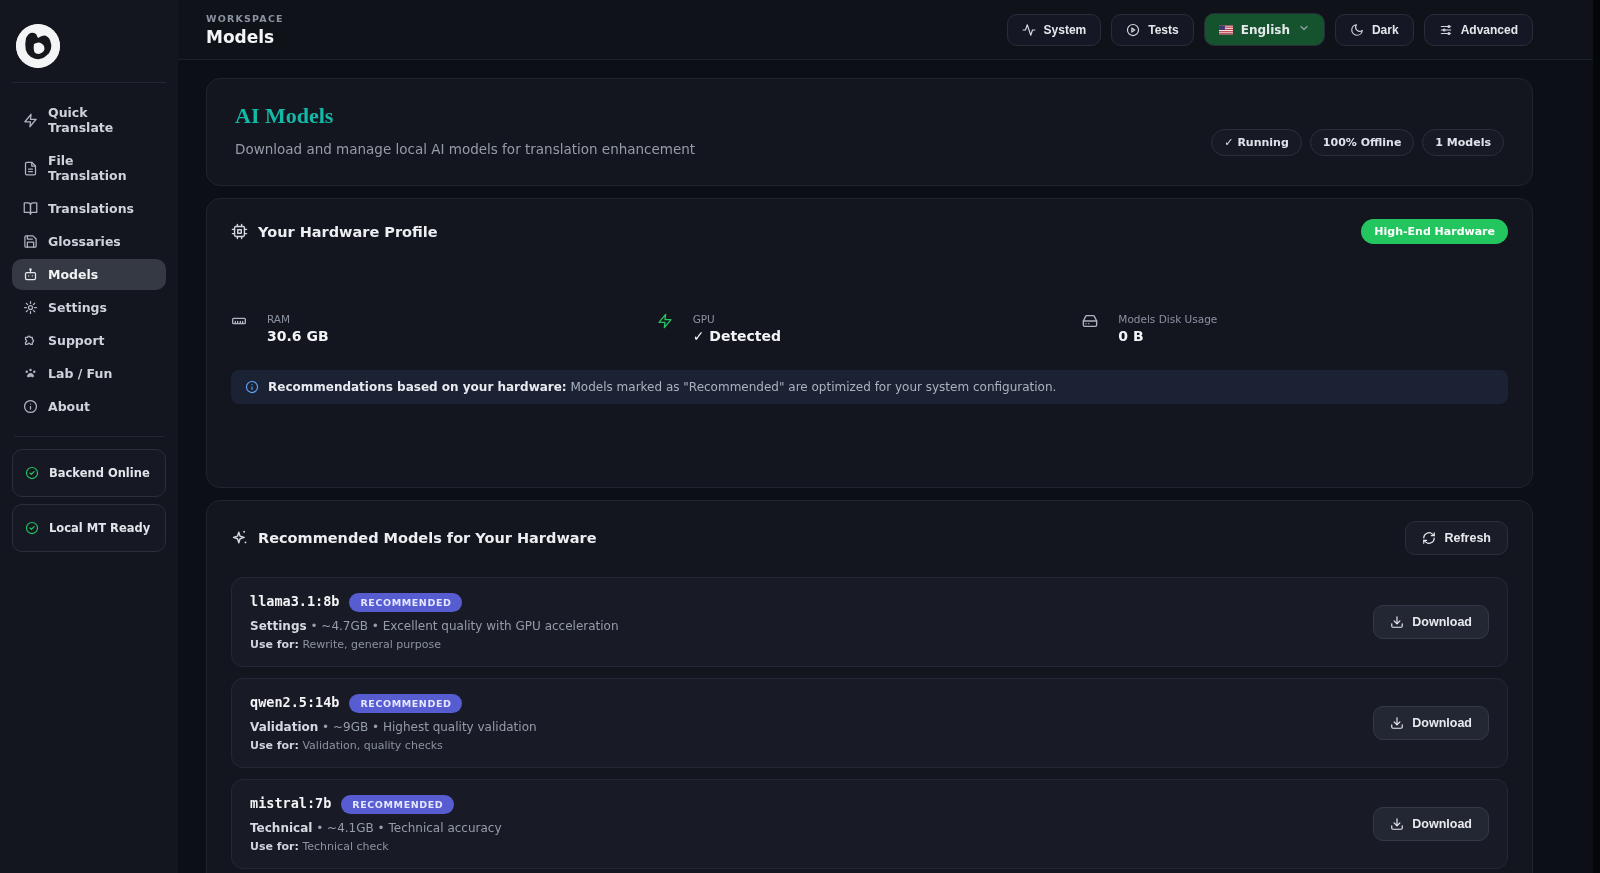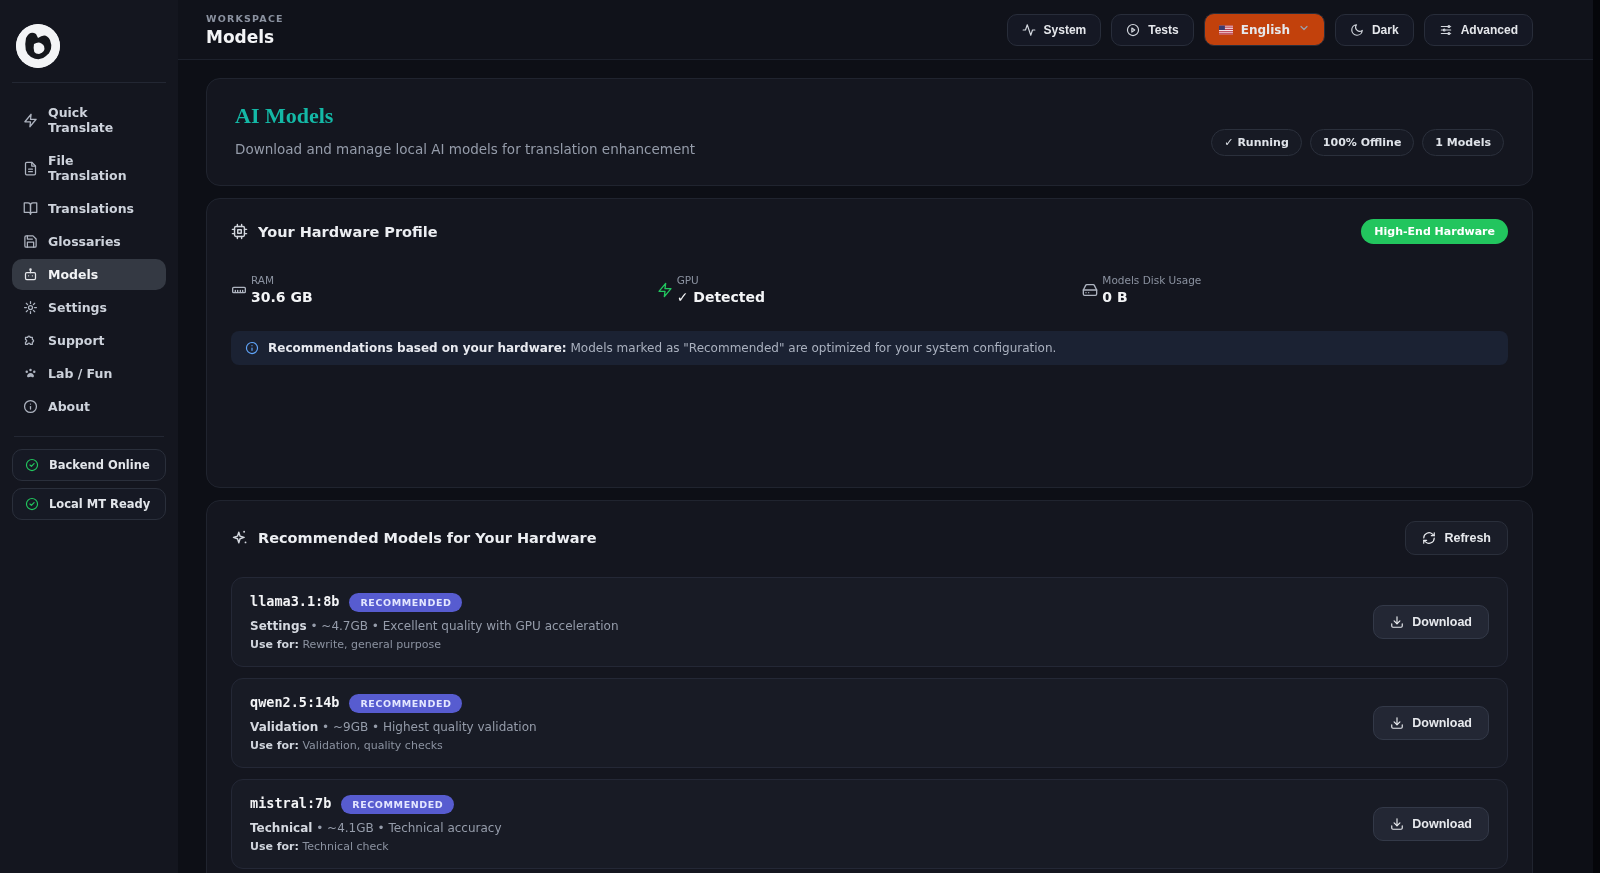--- a/index.html
+++ b/index.html
@@ -11,53 +11,53 @@
   .logo { width:44px; height:44px; border-radius:50%; background:#f3f4f6; flex:none; overflow:hidden; }
   .brand-text { min-width:0; }
   .brand-title { font-size:14px; font-weight:700; color:#f9fafb; line-height:1.2; }
   .brand-sub { font-size:9.5px; color:#8b92a0; margin-top:4px; line-height:1.6; }
   .nav { margin-top:14px; display:flex; flex-direction:column; gap:2px; }
   .nav-item { display:flex; align-items:center; gap:10px; padding:8px 11px; border-radius:10px; font-size:12.5px; font-weight:600; color:#cdd2db; cursor:pointer; }
   .nav-item svg { width:15px; height:15px; flex:none; color:#aeb4c0; }
   .nav-item.active { background:#343943; color:#f3f4f6; }
   .nav-item.active svg { color:#e5e7eb; }
   .side-div { border-top:1px solid #232733; margin:14px 2px 12px 2px; }
-  .status-pill { display:flex; align-items:center; gap:10px; border:1px solid #2a2f3b; border-radius:10px; padding:8px 12px; font-size:11.5px; font-weight:700; color:#e2e5ea; margin-bottom:7px; background:#161924; }
+  .status-pill { display:flex; align-items:center; gap:10px; border:1px solid #2a2f3b; border-radius:10px; padding:16px 12px; font-size:11.5px; font-weight:700; color:#e2e5ea; margin-bottom:7px; background:#161924; }
   .status-pill svg { width:14px; height:14px; color:#22c55e; flex:none; }
 
   
   .main { position:fixed; left:178px; top:0; right:0; bottom:0; background:#0d0f16; }
   .scroll-strip { position:fixed; right:0; top:0; width:7px; height:100%; background:#05060a; }
 
   .topbar { height:60px; background:#10121a; border-bottom:1px solid #1d212c; display:flex; align-items:center; justify-content:space-between; padding:0 67px 0 28px; }
   .eyebrow { font-size:9.5px; letter-spacing:1.2px; color:#8b92a0; font-weight:700; text-transform:uppercase; }
   .topbar-title { font-size:17px; font-weight:700; color:#f3f4f6; margin-top:3px; }
   .topbar-actions { display:flex; align-items:center; gap:10px; }
   .tb-btn { display:flex; align-items:center; gap:8px; background:#151824; border:1px solid #282d3a; border-radius:10px; padding:8px 14px; font-size:12px; font-weight:600; color:#e5e7eb; cursor:pointer; }
   .tb-btn svg { width:14px; height:14px; color:#d3d7de; }
-  .lang-select { min-width:118px; justify-content:space-between; background:#c2410c;text-align:center; }
+  .lang-select { min-width:118px; justify-content:space-between; background:#14532d;text-align:center; }
   .lang-left { display:flex; align-items:center; gap:8px; }
   .chev svg { width:12px; height:12px; color:#9aa1ae; }
 
   .content { padding:18px 67px 0 28px; }
   .card { background:#14161f; border:1px solid #20242f; border-radius:14px; }
 
   .hero { padding:24px 28px 28px 28px; display:flex; justify-content:space-between; align-items:flex-start; margin-bottom:12px; }
   .hero-title { font-size:22px; font-weight:700; color:#14b8a6;font-family:Liberation Serif, serif; }
   .hero-sub { font-size:13.5px; color:#959caa; margin-top:12px; }
   .hero-badges { display:flex; gap:8px; margin-top:26px; }
   .pill { border:1px solid #2b303c; background:#171a24; border-radius:999px; padding:6px 12px; font-size:11px; font-weight:700; color:#dfe3e9; white-space:nowrap; }
 
   .hw-card { padding:20px 24px; min-height:290px; margin-bottom:12px; }
   .hw-head { display:flex; justify-content:space-between; align-items:center; }
   .sec-title { display:flex; align-items:center; gap:10px; font-size:14.5px; font-weight:600; color:#eceef2; }
   .sec-title svg { width:17px; height:17px; color:#d3d7de; }
   .hw-badge { background:#22c55e; color:#ffffff; font-size:11px; font-weight:700; border-radius:999px; padding:6px 13px; }
   .hw-stats { display:grid; grid-template-columns:1fr 1fr 1fr; margin-top:30px; }
-  .stat { display:flex; gap:4px; align-items:center; }
+  .stat { display:flex; gap:20px; align-items:flex-start;margin-top:39px; }
   .stat svg { width:16px; height:16px; color:#aeb4c0; flex:none; }
   .stat svg.green { color:#22c55e; }
   .stat-label { font-size:10.5px; color:#8b92a0; }
   .stat-value { font-size:14px; font-weight:700; color:#f3f4f6; margin-top:3px; }
   .hw-note { margin-top:26px; background:#1b2233; border-radius:8px; padding:10px 14px; display:flex; align-items:center; gap:9px; font-size:12px; color:#aab1bf; }
   .hw-note svg { width:14px; height:14px; color:#60a5fa; flex:none; }
   .hw-note b { color:#e8eaf0; font-weight:700; }
 
   .rec-card { padding:20px 24px 24px 24px; min-height:420px; }
   .rec-head { display:flex; justify-content:space-between; align-items:center; }

